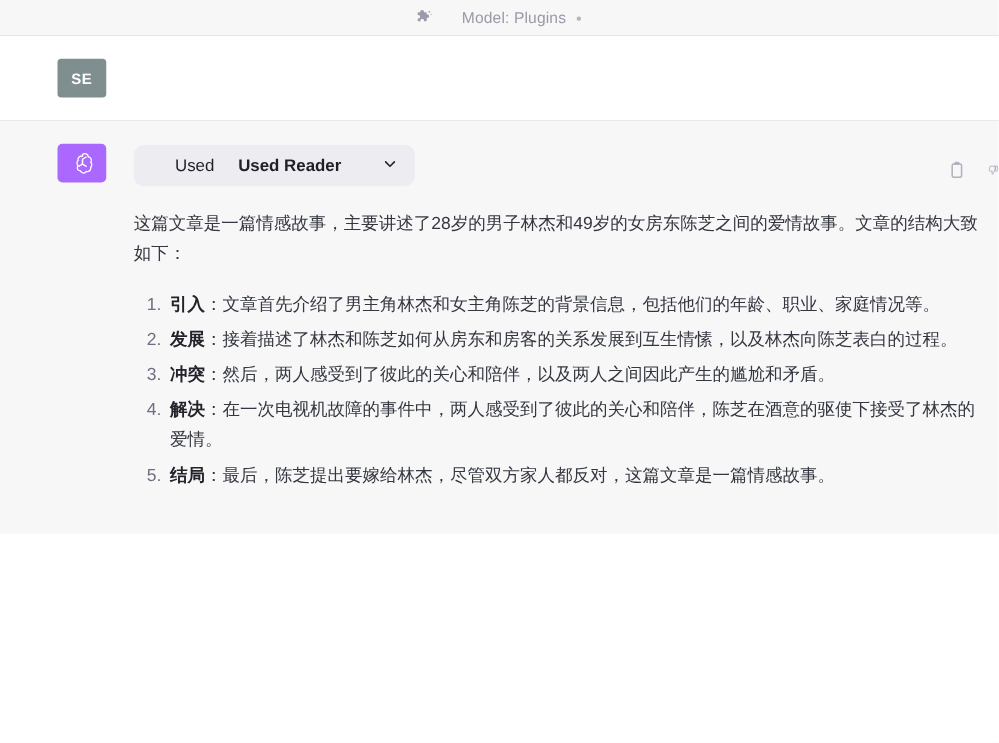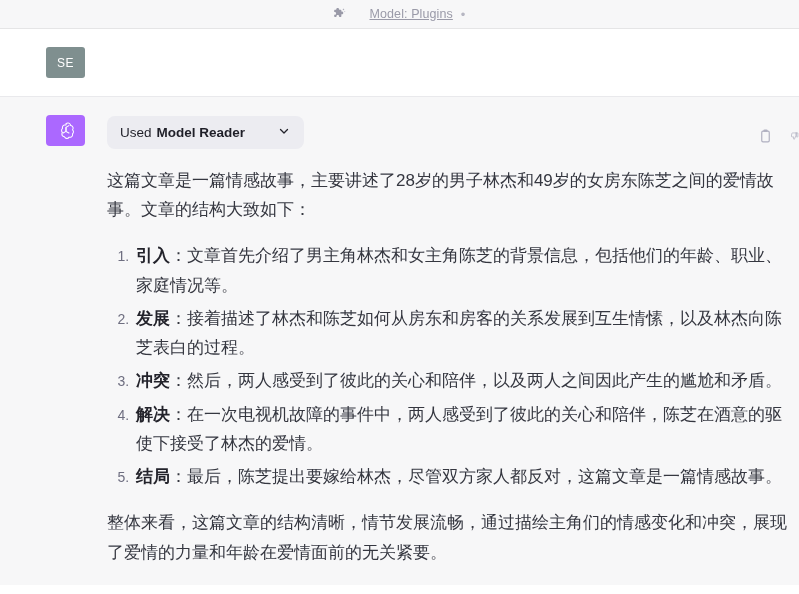--- a/index.html
+++ b/index.html
@@ -19,21 +19,21 @@
     background: #f7f7f8;
     border-bottom: 1px solid #e5e5e6;
     display: flex;
     align-items: center;
     justify-content: center;
     gap: 7px;
     font-size: 12.5px;
     color: #9a9aa8;
     letter-spacing: .1px;
   }
-  .model-bar .grp { display: flex; align-items: center; gap: 23px; text-decoration: underline; }
+  .model-bar .grp { display: flex; align-items: center; gap: 23px; }
   .puzzle-icon { width: 14px; height: 14px; display: block; }
   .dot-sep { font-size: 13px; color: #b6b6c2; line-height: 1; padding: 0 1px; }
   .plugin-badge {
     width: 17px; height: 17px;
     border-radius: 4px;
     background: linear-gradient(135deg, #2b6cf6 0%, #3a6ef0 35%, #5a3ce8 70%, #6a2fe0 100%);
     display: flex; align-items: center; justify-content: center;
     flex: none;
   }
   .plugin-badge svg { display: block; }
@@ -58,20 +58,21 @@
   .avatar {
     width: 39px; height: 31px;
     border-radius: 3px;
     flex: none;
     display: flex;
     align-items: center;
     justify-content: center;
     color: #fff;
     font-size: 12px;
     letter-spacing: .4px;
+    font-weight: bold;
   }
   .avatar-user { background: #7f8f8f; }
   .avatar-assistant { background: #ab68ff; border-radius: 4px; }
   .avatar-assistant svg { display: block; }
 
   .msg-body {
     padding-left: 22px;
     padding-top: 1px;
     flex: 1;
     min-width: 0;
@@ -93,27 +94,27 @@
     min-width: 178px;
     height: 33px;
     background: #ececf1;
     border-radius: 8px;
     padding: 0 13px;
     font-size: 13.5px;
     color: #1f1f28;
     cursor: pointer;
     margin-bottom: 17px;
   }
-  .plugin-toggle .lbl { display: flex; align-items: baseline; gap: 5px; white-space: nowrap; }
+  .plugin-toggle .lbl { display: flex; align-items: baseline; gap: 19px; white-space: nowrap; margin-left: 20px; }
   .plugin-toggle .used { font-weight: 400; }
   .plugin-toggle .pname { font-weight: 700; }
   .chev { margin-left: 32px; display: block; }
 
   
-  .prose { color: #353740; font-size: 17px; line-height: 1.72; }
+  .prose { color: #353740; font-size: 14px; line-height: 1.72; }
   .prose p { margin: 0 0 17px 0; }
   .prose p:last-child { margin-bottom: 0; }
   .prose ol { margin: 0 0 17px 0; padding-left: 26px; }
   .prose ol li { margin-bottom: 4px; padding-left: 3px; }
   .prose ol li::marker { color: #6e6e80; font-size: 14px; }
   .prose b { font-weight: 700; color: #23232b; }
 
   
   .actions {
     position: absolute;
@@ -166,21 +167,21 @@
           <path d="M12 12.4 8 14.7"></path>
           <path d="M12 12.4V7.6l4-2.3"></path>
         </svg>
       </span>
     </div>
     <div class="msg-body">
 
       <div class="plugin-toggle">
         <span class="lbl">
           <span class="used">Used</span>
-          <span class="pname">Model Reader</span>
+          <span class="pname">Used Reader</span>
         </span>
         <span class="chev">
           <svg width="14" height="14" viewBox="0 0 24 24" fill="none" stroke="#23232b" stroke-width="2.2" stroke-linecap="round" stroke-linejoin="round">
             <polyline points="6 9.5 12 15.5 18 9.5"></polyline>
           </svg>
         </span>
       </div>
 
       <div class="prose">
         <p>这篇文章是一篇情感故事，主要讲述了28岁的男子林杰和49岁的女房东陈芝之间的爱情故事。文章的结构大致如下：</p>
@@ -196,21 +197,20 @@
             <b>冲突</b><span>：</span><span>然后，两人感受到了彼此的关心和陪伴，以及两人之间因此产生的尴尬和矛盾。</span>
           </li>
           <li>
             <b>解决</b><span>：</span><span>在一次电视机故障的事件中，两人感受到了彼此的关心和陪伴，陈芝在酒意的驱使下接受了林杰的爱情。</span>
           </li>
           <li>
             <b>结局</b><span>：</span><span>最后，陈芝提出要嫁给林杰，尽管双方家人都反对，这篇文章是一篇情感故事。</span>
           </li>
         </ol>
 
-        <p>整体来看，这篇文章的结构清晰，情节发展流畅，通过描绘主角们的情感变化和冲突，展现了爱情的力量和年龄在爱情面前的无关紧要。</p>
       </div>
     </div>
   </div>
 
   <div class="actions">
     <span class="act-btn act-clip">
       <svg width="15" height="15" viewBox="0 0 24 24" fill="none" stroke="#b0b0c0" stroke-width="1.9" stroke-linecap="round" stroke-linejoin="round">
         <rect x="6" y="3.5" width="12" height="17" rx="2"></rect>
         <path d="M9.5 3.5V2.6a1 1 0 0 1 1-1h3a1 1 0 0 1 1 1v.9z" fill="#b0b0c0"></path>
       </svg>

